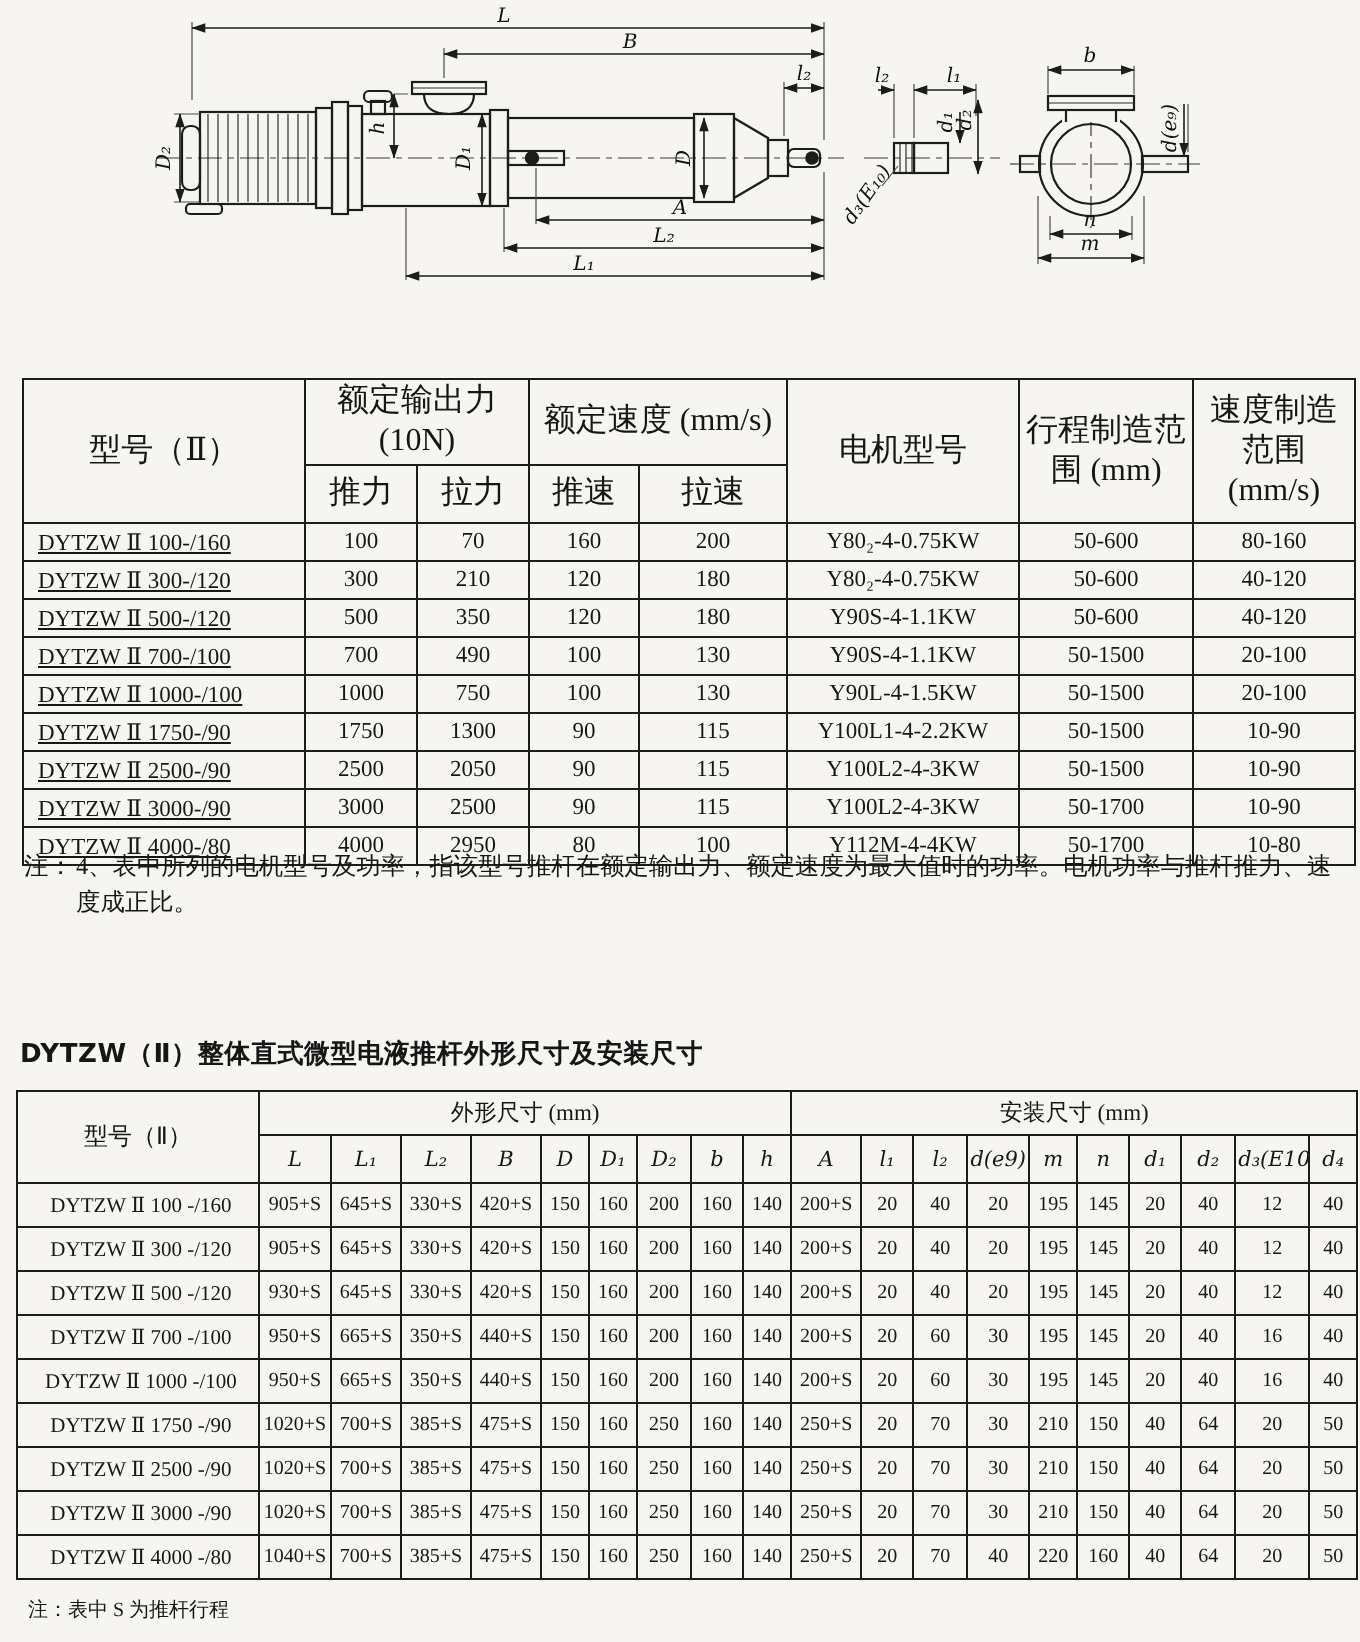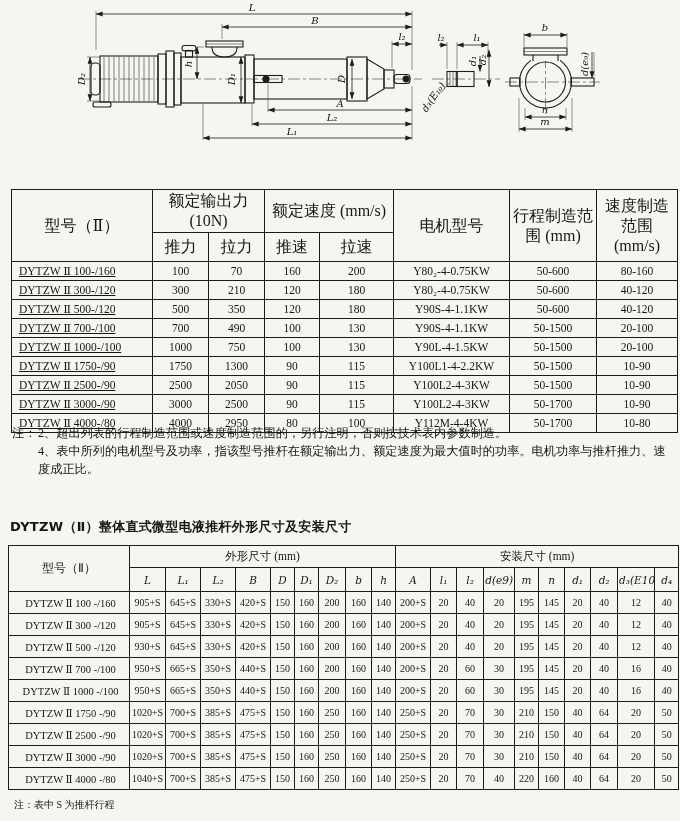--- a/index.html
+++ b/index.html
@@ -283,21 +283,20 @@
           <td>Y112M-4-4KW</td>
           <td>50-1700</td>
           <td>10-80</td>
         </tr>
       </tbody>
   </table>
 
   <div class="notes">
     <span class="notes-label">注：</span>
     <div class="notes-list">
-        <div class="note-line">2、超出列表的行程制造范围或速度制造范围的，另行注明，否则按技术表内参数制造。</div>
         <div class="note-line">4、表中所列的电机型号及功率，指该型号推杆在额定输出力、额定速度为最大值时的功率。电机功率与推杆推力、速度成正比。</div>
       </div>
   </div>
 
   <div class="sec-title" id="title2">DYTZW（Ⅱ）整体直式微型电液推杆外形尺寸及安装尺寸</div>
 
   <table id="table2">
     <colgroup>
       <col style="width:121px">
         <col style="width:36px">

